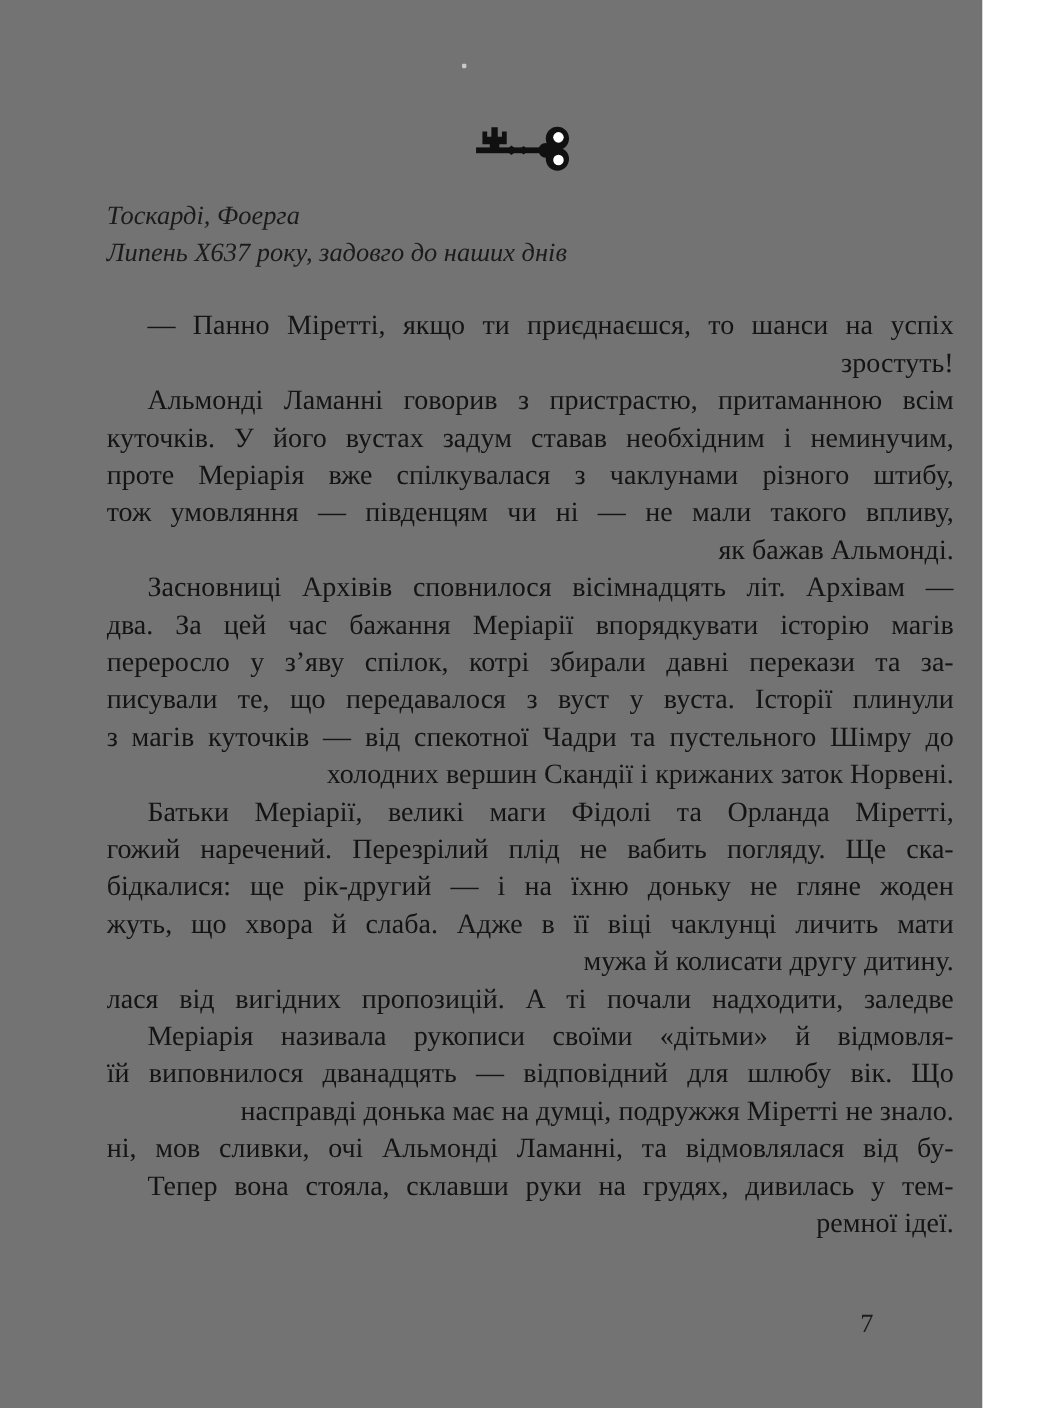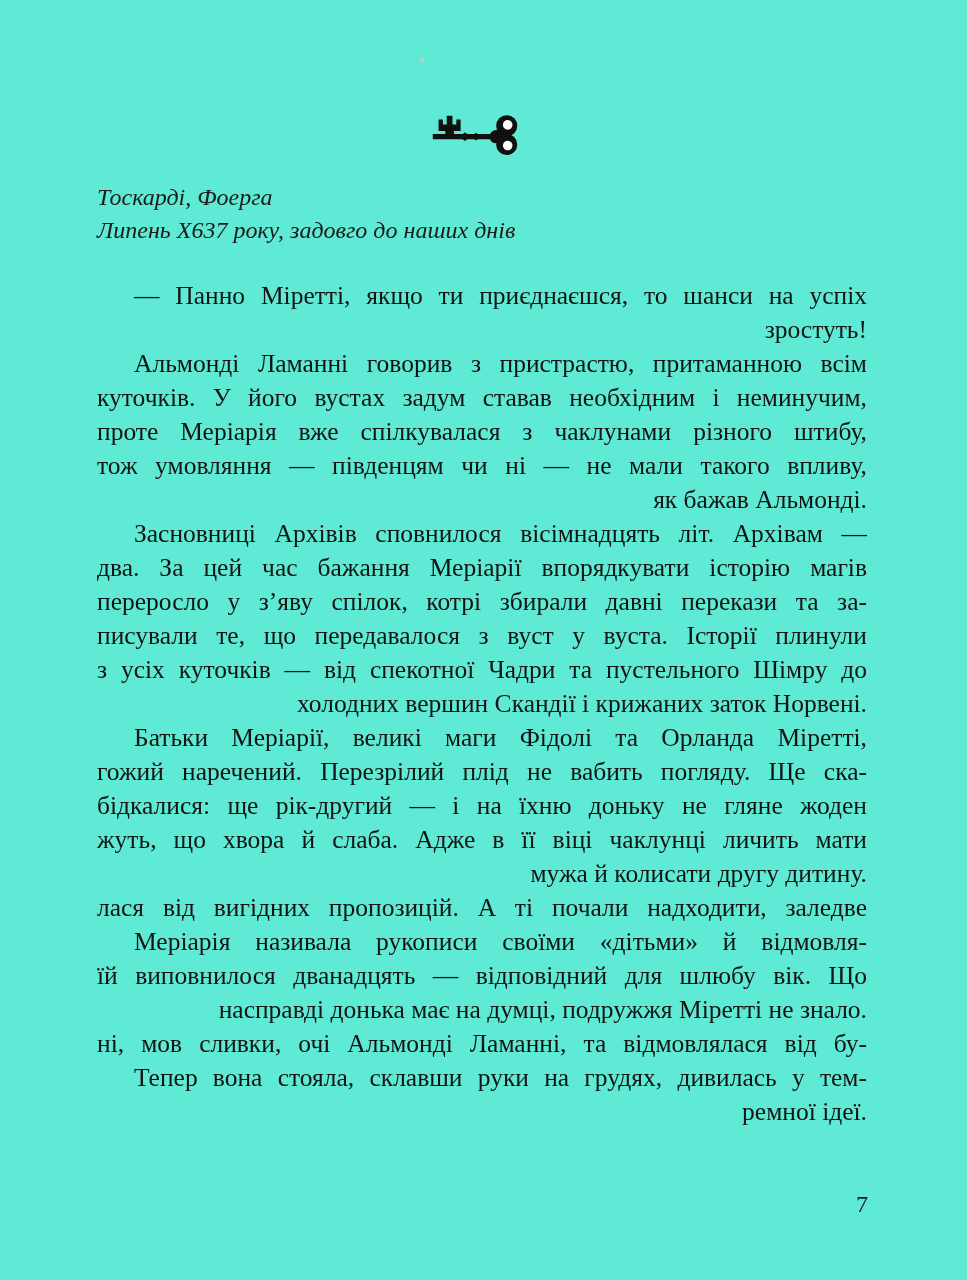--- a/index.html
+++ b/index.html
@@ -2,23 +2,23 @@
 <html><head>
 <meta charset="utf-8">
 <style>
   html, body {
     margin: 0;
     padding: 0;
     background: #ffffff;
   }
   .page {
     position: relative;
-    width: 967px;
+    width: 893px;
     height: 1280px;
-    background: #5eead4;
+    background: #737373;
     font-family: "Liberation Serif", "DejaVu Serif", serif;
     color: #171717;
     overflow: hidden;
   }
   .scan-speck {
     position: absolute;
     left: 420px;
     top: 58px;
     width: 4px;
     height: 4px;
@@ -118,21 +118,21 @@
         <div class="line justify">куточків. У його вустах задум ставав необхідним і неминучим,</div>
         <div class="line justify">проте Меріарія вже спілкувалася з чаклунами різного штибу,</div>
         <div class="line justify">тож умовляння — південцям чи ні — не мали такого впливу,</div>
         <div class="line last">як бажав Альмонді.</div>
       </div>
       <div class="paragraph">
         <div class="line justify indent">Засновниці Архівів сповнилося вісімнадцять літ. Архівам —</div>
         <div class="line justify">два. За цей час бажання Меріарії впорядкувати історію магів</div>
         <div class="line justify">переросло у з’яву спілок, котрі збирали давні перекази та за-</div>
         <div class="line justify">писували те, що передавалося з вуст у вуста. Історії плинули</div>
-        <div class="line justify">з усіх куточків — від спекотної Чадри та пустельного Шімру до</div>
+        <div class="line justify">з магів куточків — від спекотної Чадри та пустельного Шімру до</div>
         <div class="line last">холодних вершин Скандії і крижаних заток Норвені.</div>
       </div>
       <div class="paragraph">
         <div class="line justify indent">Батьки Меріарії, великі маги Фідолі та Орланда Міретті,</div>
         <div class="line justify">гожий наречений. Перезрілий плід не вабить погляду. Ще ска-</div>
         <div class="line justify">бідкалися: ще рік-другий — і на їхню доньку не гляне жоден</div>
         <div class="line justify">жуть, що хвора й слаба. Адже в її віці чаклунці личить мати</div>
         <div class="line last">мужа й колисати другу дитину.</div>
       </div>
       <div class="paragraph">

